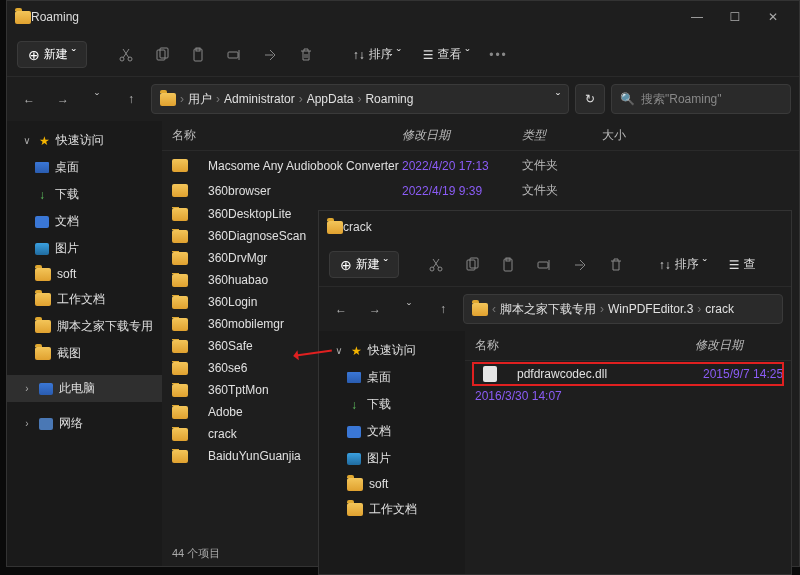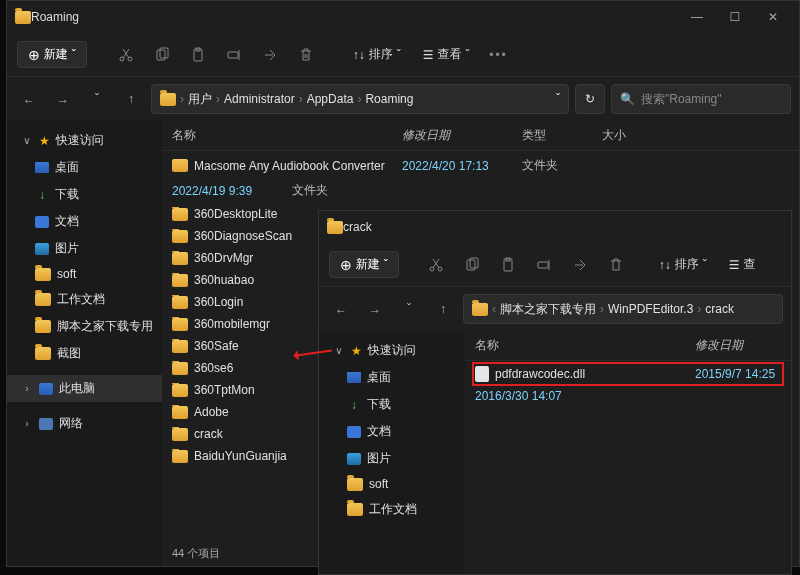--- a/index.html
+++ b/index.html
@@ -36,31 +36,31 @@
 .sitem { display: flex; align-items: center; gap: 6px; padding: 5px 8px 5px 28px; white-space: nowrap; overflow: hidden; }
 .sitem.pinned { padding-left: 14px; }
 .sitem.selected { background: #2f2f2f; }
 .expander { width: 12px; text-align: center; color: #aaa; font-size: 10px; }
 .star { color: #f4b400; }
 
 .main { flex: 1; display: flex; flex-direction: column; overflow: hidden; }
 .colheaders { display: flex; padding: 6px 10px; color: #bbb; border-bottom: 1px solid #2a2a2a; align-items: center; }
 .col-name { flex: 0 0 230px; }
 .col-date { flex: 0 0 120px; font-style: italic; }
-.col-type { flex: 0 0 80px; }
+.col-type { flex: 0 0 80px; font-style: italic; }
 .col-size { flex: 0 0 60px; }
 .win2 .col-name { flex: 0 0 220px; }
 .win2 .col-date { flex: 0 0 100px; }
 
 .filelist { flex: 1; overflow-y: auto; padding: 2px 8px; }
 .row { display: flex; align-items: center; padding: 4px 2px; }
-.cell-name { flex: 0 0 230px; display: flex; align-items: center; gap: 6px; overflow: hidden; white-space: nowrap; }
-.cell-date { flex: 0 0 120px; color: #7dd3fc; }
+.cell-name { flex: 0 0 230px; display: flex; align-items: center; gap: 20px; overflow: hidden; white-space: nowrap; }
+.cell-date { flex: 0 0 120px; color: #8b5cf6; }
 .cell-type { flex: 0 0 80px; color: #bbb; }
-.win2 .cell-name { flex: 0 0 220px; }
+.win2 .cell-name { flex: 0 0 220px; margin-left: 8px; }
 .win2 .cell-date { flex: 0 0 100px; }
 .row.highlight { outline: 2px solid #e02020; outline-offset: -1px; padding: 3px 2px; }
 
 .status { height: 22px; padding: 2px 10px; color: #aaa; font-size: 11px; }
 
 .folder-icon { width: 16px; height: 13px; background: linear-gradient(#f3c559,#e0a12f); border-radius: 2px; position: relative; flex-shrink: 0; }
 .folder-icon::before { content: ""; position: absolute; top: -3px; left: 0; width: 7px; height: 3px; background: #e0a830; border-radius: 2px 2px 0 0; }
 
 .file-icon { width: 14px; height: 16px; background: #e6e6e6; border-radius: 2px; position: relative; flex-shrink: 0; }
 .file-icon.dll { background: #e6e6e6; }
@@ -238,20 +238,24 @@
       <div class="filelist" id="w1-files">
           <div class="row">
      <div class="cell-name">
               <span class="folder-icon"></span>
               <span>Macsome Any Audiobook Converter</span>
             </div>
      <div class="cell-date">2022/4/20 17:13</div>
      <div class="cell-type">文件夹</div>
    </div>
           <div class="row">
+     <div class="cell-name">
+              <span class="folder-icon"></span>
+              <span>360browser</span>
+            </div>
      <div class="cell-date">2022/4/19 9:39</div>
      <div class="cell-type">文件夹</div>
    </div>
           <div class="row">
      <div class="cell-name">
               <span class="folder-icon"></span>
               <span>360DesktopLite</span>
             </div>
      <div class="cell-date"></div>
      <div class="cell-type"></div>

